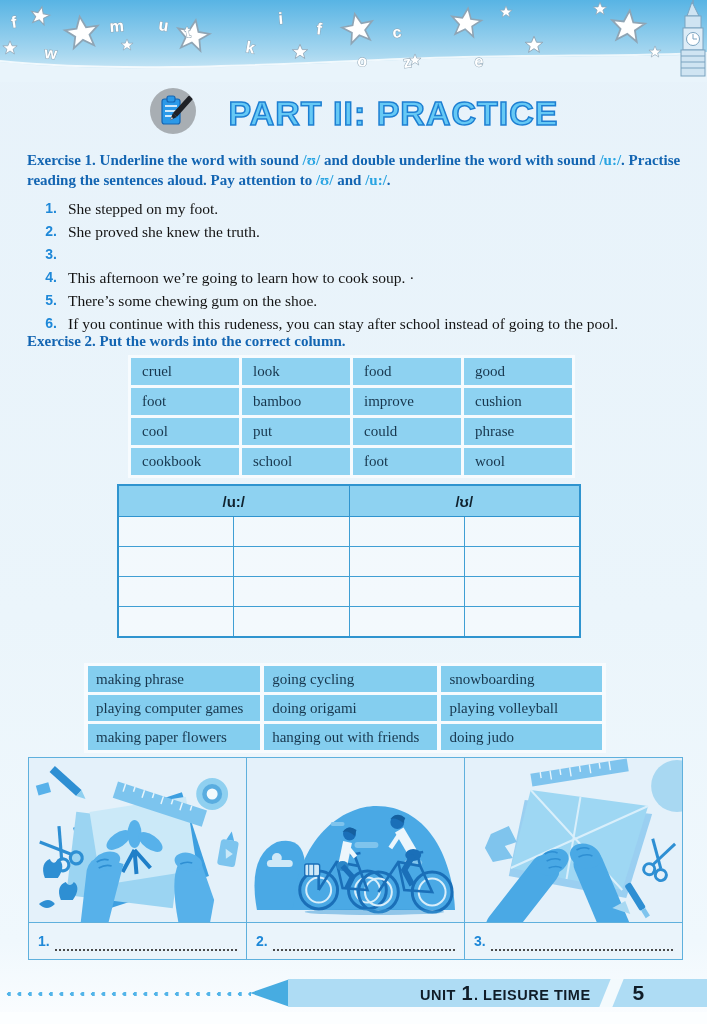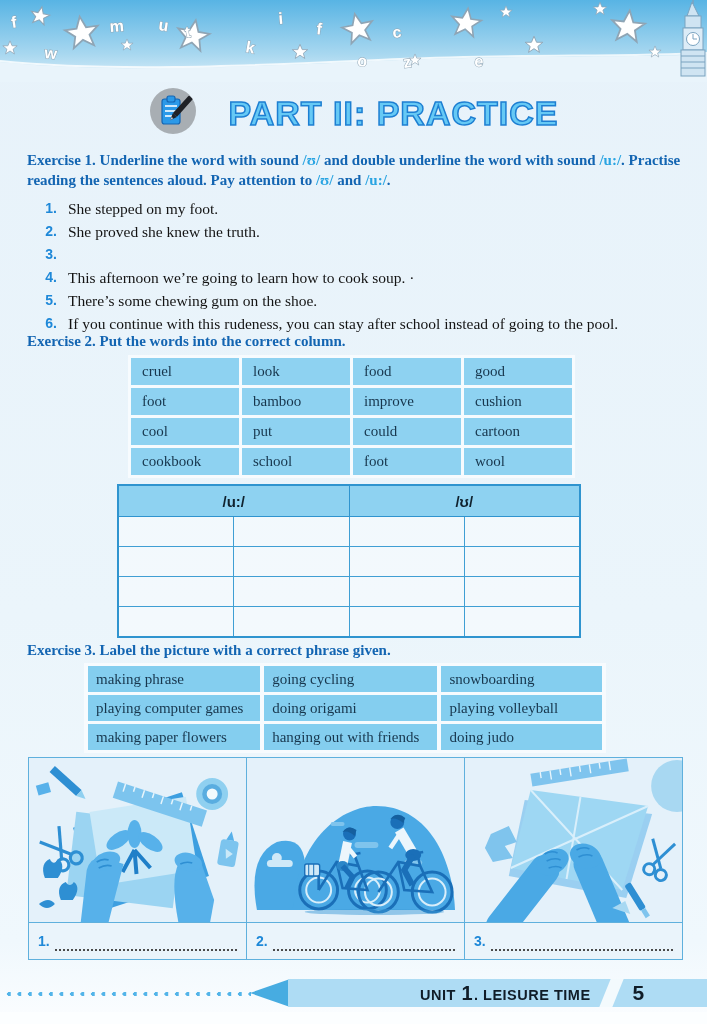--- a/index.html
+++ b/index.html
@@ -184,21 +184,21 @@
       <tr>
         <td>foot</td>
         <td>bamboo</td>
         <td>improve</td>
         <td>cushion</td>
       </tr>
       <tr>
         <td>cool</td>
         <td>put</td>
         <td>could</td>
-        <td>cartoon</td>
+        <td>phrase</td>
       </tr>
       <tr>
         <td>cookbook</td>
         <td>school</td>
         <td>foot</td>
         <td>wool</td>
       </tr>
     </tbody>
   </table>
 
@@ -230,21 +230,20 @@
         </tr>
       <tr>
           <td></td>
           <td></td>
           <td></td>
           <td></td>
         </tr>
     </tbody>
   </table>
 
-  <p class="ex-head ex3-head">Exercise 3. Label the picture with a correct phrase given.</p>
 
   <table class="phrase-table">
     <tbody>
       <tr>
         <td class="c1">making phrase</td>
         <td class="c2">going cycling</td>
         <td class="c3">snowboarding</td>
       </tr>
       <tr>
         <td class="c1">playing computer games</td>

